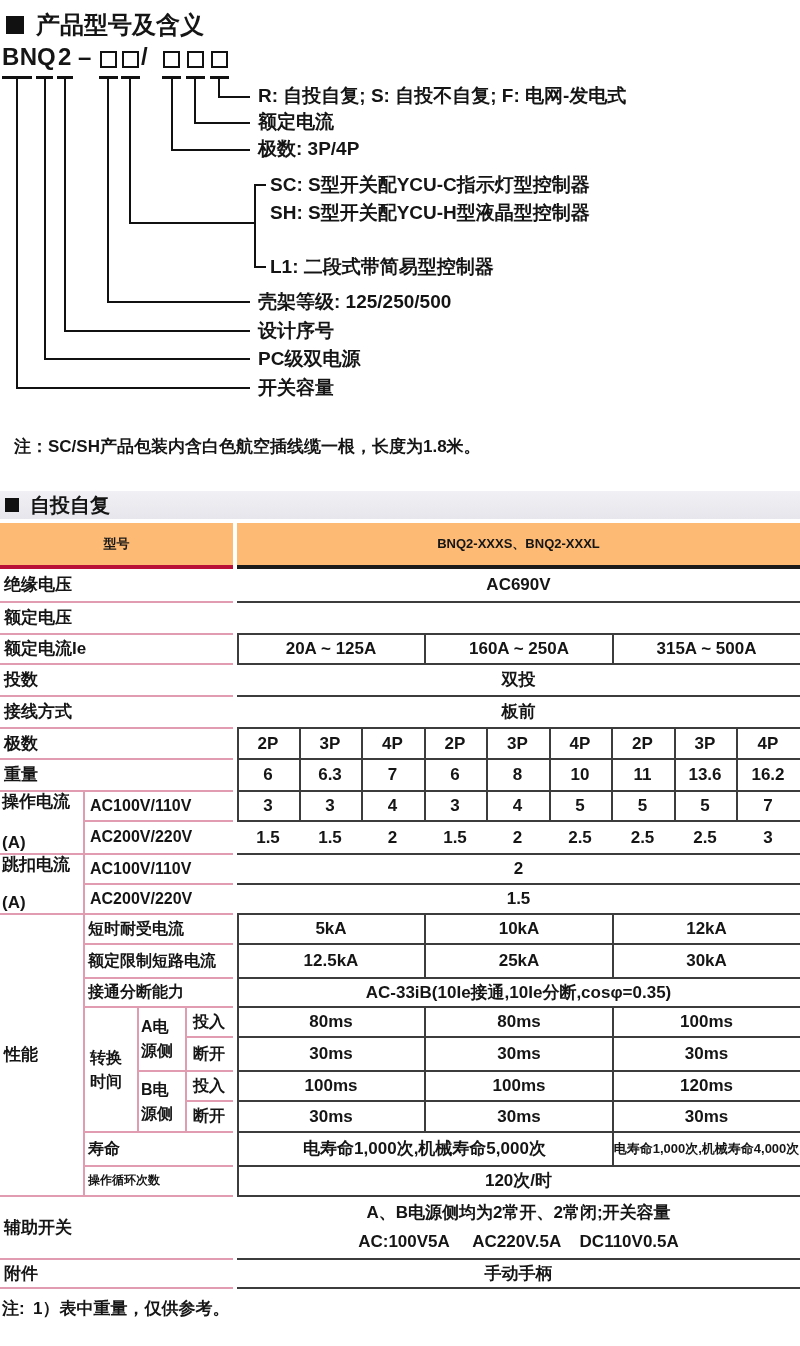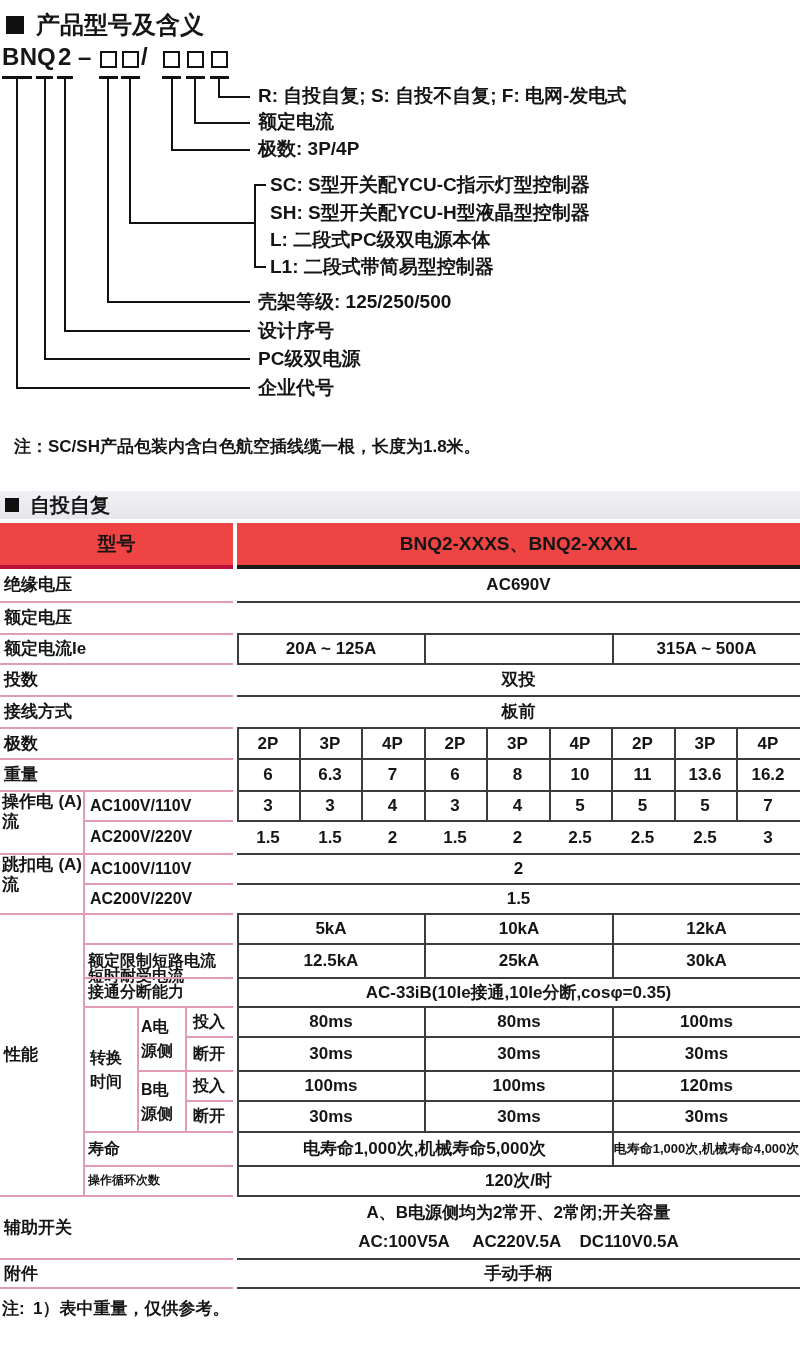--- a/index.html
+++ b/index.html
@@ -1,26 +1,26 @@
 <!DOCTYPE html>
 <html><head>
 <meta charset="utf-8">
 <style>
   html,body{margin:0;padding:0;background:#fff}
   #root{position:relative;width:800px;height:1346px;background:#fff;overflow:hidden;
         font-family:"Liberation Sans","DejaVu Sans",sans-serif;color:#151515}
   .t{position:absolute;display:flex;align-items:center;font-weight:700;font-size:17px;line-height:1.15;white-space:nowrap}
   .c{justify-content:center;text-align:center}
-  .col{justify-content:space-between;align-items:flex-start;white-space:normal}
+  .col{flex-direction:column;justify-content:space-between;align-items:flex-start;white-space:normal}
   .sq{position:absolute;width:18px;height:18px;background:#111}
   .sq2{position:absolute;width:14px;height:14px;background:#111}
   .box{position:absolute;width:13px;height:13px;border:2px solid #111;background:#fff}
   .code{font-size:24px;letter-spacing:.5px}
   .lg{font-size:19px}
-  .hdr{position:absolute;background:#ef4444;display:flex;align-items:center;justify-content:center;font-weight:700;font-size:19px}
+  .hdr{position:absolute;background:#fdba74;display:flex;align-items:center;justify-content:center;font-weight:700;font-size:13px}
   .bar{position:absolute;left:0;top:491px;width:800px;height:28px;background:linear-gradient(180deg,#f1f0f4,#e7e6ec)}
   .pre{white-space:pre}
   .wrap{word-break:break-all;white-space:normal;line-height:1.5}
 </style>
 </head>
 <body>
 
 <div id="root">
 
   <div class="sq" style="left:6px;top:16px"></div>
@@ -35,26 +35,25 @@
   <div class="t code" style="left:141px;top:44px;height:26px">/</div>
   <div class="box" style="left:163px;top:51px"></div>
   <div class="box" style="left:187px;top:51px"></div>
   <div class="box" style="left:211px;top:51px"></div>
 
   <div class="t lg" style="left:258px;top:86px;height:20px">R: 自投自复; S: 自投不自复; F: 电网-发电式</div>
   <div class="t lg" style="left:258px;top:112px;height:20px">额定电流</div>
   <div class="t lg" style="left:258px;top:139px;height:20px">极数: 3P/4P</div>
   <div class="t lg" style="left:270px;top:175px;height:20px">SC: S型开关配YCU-C指示灯型控制器</div>
   <div class="t lg" style="left:270px;top:203px;height:20px">SH: S型开关配YCU-H型液晶型控制器</div>
-  <div class="t lg" style="left:270px;top:230px;height:20px">L: 二段式PC级双电源本体</div>
   <div class="t lg" style="left:270px;top:257px;height:20px">L1: 二段式带简易型控制器</div>
   <div class="t lg" style="left:258px;top:292px;height:20px">壳架等级: 125/250/500</div>
   <div class="t lg" style="left:258px;top:321px;height:20px">设计序号</div>
   <div class="t lg" style="left:258px;top:349px;height:20px">PC级双电源</div>
-  <div class="t lg" style="left:258px;top:378px;height:20px">企业代号</div>
+  <div class="t lg" style="left:258px;top:378px;height:20px">开关容量</div>
 
   <div class="t" style="left:14px;top:436px;height:22px;font-size:17px">注：SC/SH产品包装内含白色航空插线缆一根，长度为1.8米。</div>
 
   <div class="bar"></div>
   <div class="sq2" style="left:5px;top:498px"></div>
   <div class="t" style="left:30px;top:492px;height:26px;font-size:20px">自投自复</div>
 
   <div class="hdr" style="left:0;top:523px;width:233px;height:42px">型号</div>
   <div class="hdr" style="left:237px;top:523px;width:563px;height:42px">BNQ2-XXXS、BNQ2-XXXL</div>
 
@@ -74,41 +73,42 @@
   <div class="t" style="left:90px;top:822px;width:140px;height:31px;font-size:16px">AC200V/220V</div>
 
   <div class="t col" style="left:2px;top:855px;width:80px;height:58px;gap:4px">
     <span>跳扣电流</span>
     <span>(A)</span>
   </div>
   <div class="t" style="left:90px;top:855px;width:140px;height:28px;font-size:16px">AC100V/110V</div>
   <div class="t" style="left:90px;top:885px;width:140px;height:28px;font-size:16px">AC200V/220V</div>
 
   <div class="t" style="left:4px;top:915px;width:76px;height:280px">性能</div>
-  <div class="t" style="left:88px;top:962px;width:143px;height:28px;font-size:16px">短时耐受电流</div>
+  <div class="t" style="left:88px;top:915px;width:143px;height:28px;font-size:16px">短时耐受电流</div>
   <div class="t" style="left:88px;top:945px;width:143px;height:32px;font-size:16px">额定限制短路电流</div>
   <div class="t" style="left:88px;top:979px;width:143px;height:27px;font-size:16px">接通分断能力</div>
 
   <div class="t wrap" style="left:90px;top:1008px;width:38px;height:123px;font-size:16px">转换时间</div>
   <div class="t wrap" style="left:141px;top:1008px;width:38px;height:62px;font-size:16px">A电源侧</div>
   <div class="t wrap" style="left:141px;top:1072px;width:38px;height:59px;font-size:16px">B电源侧</div>
   <div class="t c" style="left:185px;top:1008px;width:48px;height:28px;font-size:16px">投入</div>
   <div class="t c" style="left:185px;top:1038px;width:48px;height:32px;font-size:16px">断开</div>
   <div class="t c" style="left:185px;top:1072px;width:48px;height:28px;font-size:16px">投入</div>
   <div class="t c" style="left:185px;top:1102px;width:48px;height:29px;font-size:16px">断开</div>
 
   <div class="t" style="left:88px;top:1133px;width:143px;height:32px;font-size:16px">寿命</div>
   <div class="t" style="left:88px;top:1167px;width:143px;height:28px;font-size:12px">操作循环次数</div>
 
   <div class="t" style="left:4px;top:1197px;width:225px;height:61px">辅助开关</div>
   <div class="t" style="left:4px;top:1260px;width:225px;height:27px">附件</div>
 
   <div class="t c" style="left:237px;top:569px;width:563px;height:32px">AC690V</div>
 
   <div class="t c" style="left:237px;top:635px;width:188px;height:28px">20A ~ 125A</div>
+  <div class="t c" style="left:425px;top:635px;width:188px;height:28px">160A ~ 250A</div>
   <div class="t c" style="left:613px;top:635px;width:187px;height:28px">315A ~ 500A</div>
 
   <div class="t c" style="left:237px;top:665px;width:563px;height:30px">双投</div>
   <div class="t c" style="left:237px;top:697px;width:563px;height:30px">板前</div>
 
   <div class="t c" style="left:237px;top:729px;width:62px;height:29px">2P</div>
   <div class="t c" style="left:299px;top:729px;width:62px;height:29px">3P</div>
   <div class="t c" style="left:361px;top:729px;width:63px;height:29px">4P</div>
   <div class="t c" style="left:424px;top:729px;width:62px;height:29px">2P</div>
   <div class="t c" style="left:486px;top:729px;width:63px;height:29px">3P</div>

